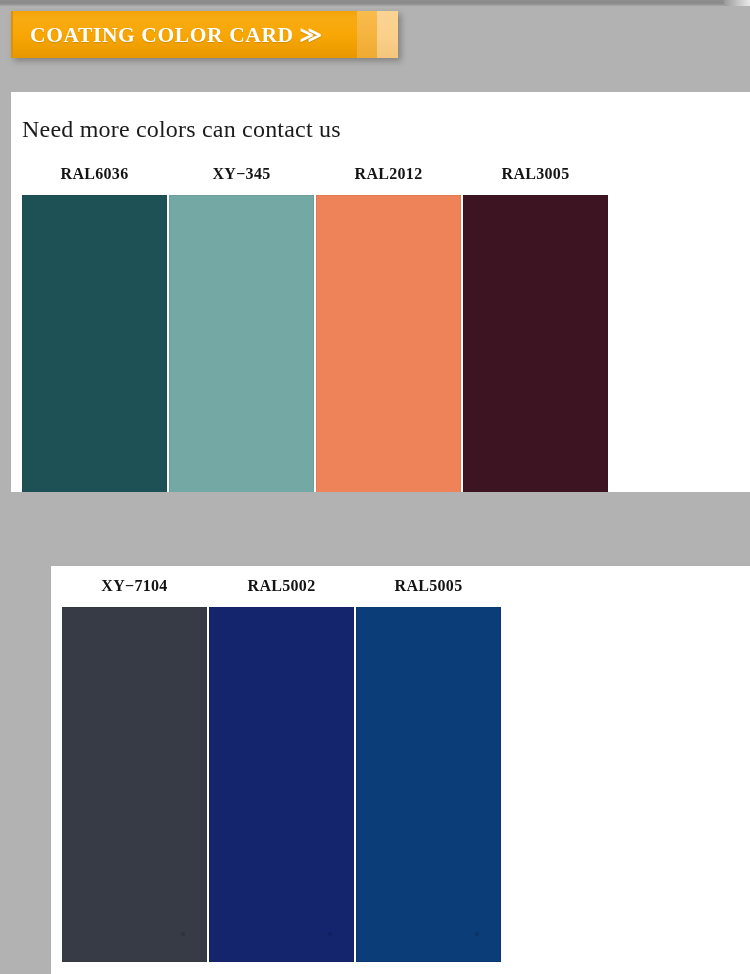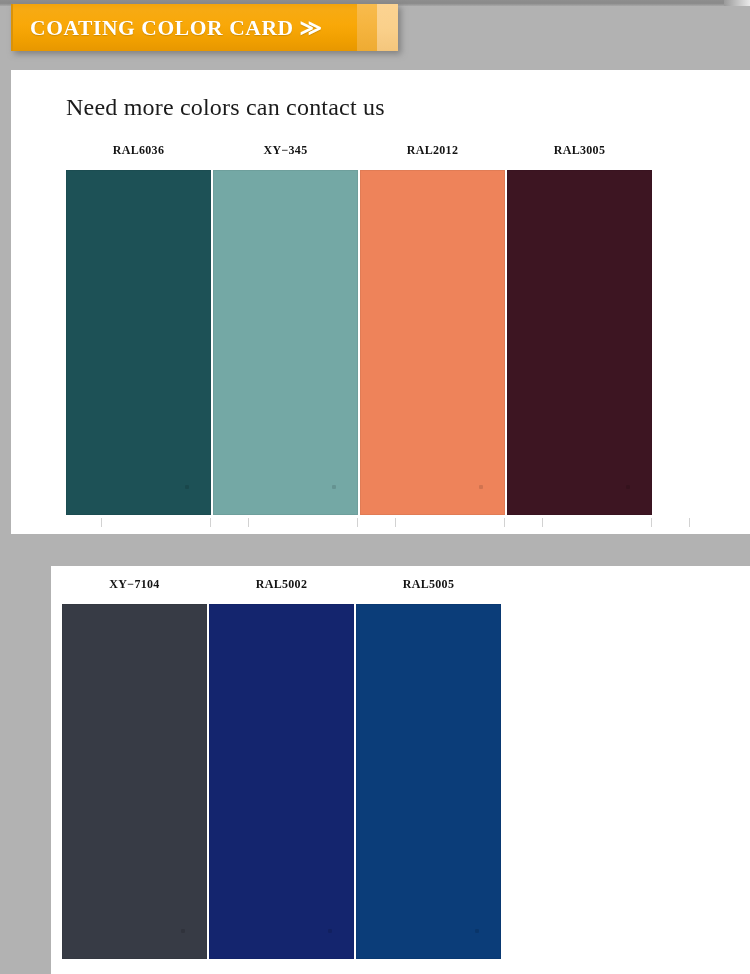--- a/index.html
+++ b/index.html
@@ -27,21 +27,21 @@
   .top-strip-hilite {
     position: absolute;
     top: 0; right: 0;
     width: 26px; height: 6px;
     background: linear-gradient(to right, #9a9a9a, #e9e9e9);
   }
 
   
   .banner-wrap {
     position: absolute;
-    top: 4px;
+    top: 11px;
     left: 11px;
     height: 47px;
     width: 335px;
     display: flex;
     align-items: stretch;
     filter: drop-shadow(3px 3px 3px rgba(90,90,90,0.55));
     border-radius: 23px;
   }
   .banner-main {
     flex: 0 0 346px;
@@ -77,21 +77,21 @@
 
   
   .panel {
     position: absolute;
     left: 11px;
     width: 739px;
     background: #ffffff;
     box-sizing: border-box;
     overflow: hidden;
   }
-  .panel-one { top: 70px;  height: 464px; padding-left: 44px; }
+  .panel-one { top: 92px;  height: 400px; }
   .panel-two { top: 566px; height: 408px; margin-left: 40px; }
 
   .panel-heading {
     font-family: "Liberation Serif", "DejaVu Serif", serif;
     font-size: 24px;
     color: #1b1b1b;
     padding: 24px 0 0 11px;
     letter-spacing: 0.2px;
   }
 
@@ -107,21 +107,21 @@
   .swatch-cell {
     width: 147px;
     flex: 0 0 147px;
     display: flex;
     flex-direction: column;
     align-items: center;
   }
   .swatch-label {
     font-family: "Liberation Serif", "DejaVu Serif", serif;
     font-weight: bold;
-    font-size: 12px;
+    font-size: 16px;
     color: #141414;
     letter-spacing: 0.3px;
     margin-bottom: 12px;
     white-space: nowrap;
   }
   .swatch-chip {
     width: 145px;
     box-shadow: inset 0 0 0 1px rgba(0,0,0,0.05);
   }
   .row-one .swatch-chip { height: 345px; }

